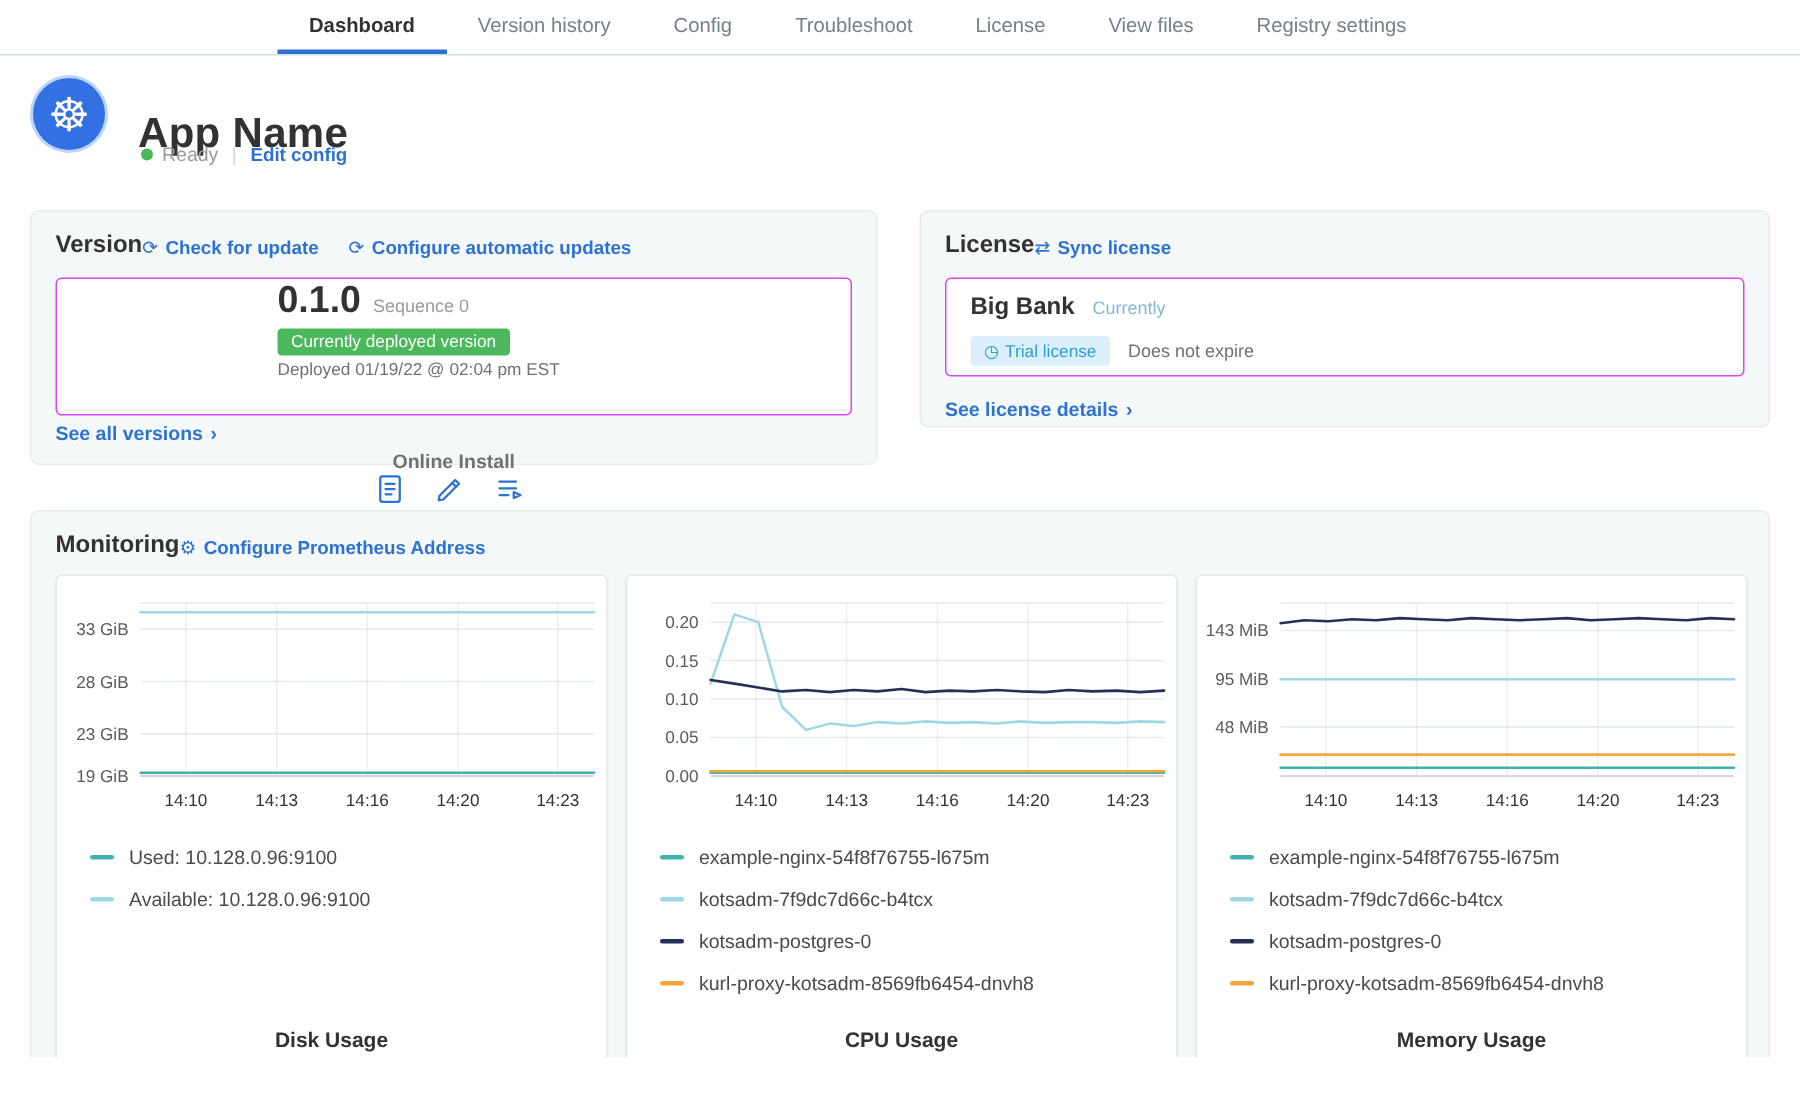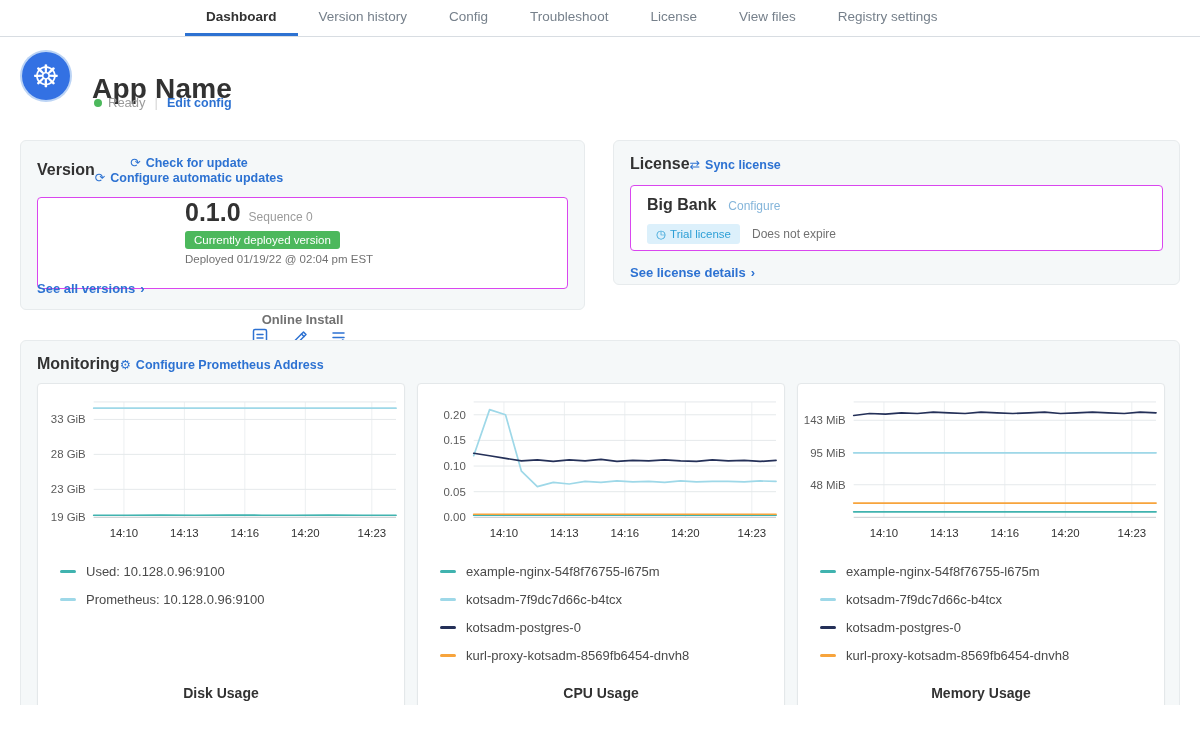--- a/index.html
+++ b/index.html
@@ -20,21 +20,21 @@
   .link{color:#2d72d2;font-weight:bold;font-size:12.5px;cursor:pointer;text-decoration:none;}
   .link .icon-inline{margin-right:5px;font-weight:normal;}
 
   
   .card{position:absolute;background:#f5f8f9;border:1px solid #e7ebed;border-radius:6px;box-sizing:border-box;padding:14px 16px;}
   .version-card{top:140px;left:20px;width:565px;height:170px;}
   .license-card{top:140px;left:613px;width:567px;height:145px;}
   .monitoring-card{top:340px;left:20px;width:1160px;height:390px;}
   .card-head{display:flex;justify-content:flex-start;align-items:center;}
   .card-title{font-size:16px;font-weight:bold;}
-  .head-links{display:flex;align-items:center;flex-direction:column;}
+  .head-links{display:flex;gap:20px;align-items:center;}
 
   .inner-card{background:#fff;border:1px solid #d946ef;border-radius:4px;box-sizing:border-box;flex-direction:column;}
   .version-inner{margin-top:12px;height:92px;display:flex;align-items:center;padding:0 16px;}
   .v-left{width:235px;}
   .v-row1{display:flex;align-items:baseline;}
   .version-number{font-size:25px;font-weight:bold;}
   .sequence{font-size:12px;color:#9b9b9b;margin-left:8px;}
   .badge-green{display:inline-block;background:#4cb85c;color:#fff;font-size:11.5px;padding:3px 9px;border-radius:3px;margin-top:4px;}
   .deployed{font-size:11.5px;color:#717171;margin-top:4px;}
   .install-type{flex:1;text-align:center;font-size:13px;color:#717171;font-weight:bold;margin-top:47px;}
@@ -135,21 +135,21 @@
   </section>
 
   <section class="card license-card">
     <div class="card-head">
       <div class="card-title">License</div>
       <a class="link"><span class="icon-inline">⇄</span><span>Sync license</span></a>
     </div>
     <div class="inner-card license-inner">
       <div class="l-row1">
         <span class="customer">Big Bank</span>
-        <span class="channel">Configure</span>
+        <span class="channel">Currently</span>
       </div>
       <div class="l-row2">
         <span class="badge-trial"><span class="icon-inline">◷</span><span>Trial license</span></span>
         <span class="expiry">Does not expire</span>
       </div>
     </div>
     <a class="link see-details"><span>See license details</span><span class="chev">›</span></a>
   </section>
 
   <section class="card monitoring-card">
@@ -185,21 +185,21 @@
             <text x="335.68" y="146" text-anchor="middle" font-size="11.5" fill="#323232">14:23</text>
           </svg>
         </div>
       <ul class="legend">
           <li>
             <span class="swatch" style="background: rgb(64, 179, 175);"></span>
             <span>Used: 10.128.0.96:9100</span>
           </li>
           <li>
             <span class="swatch" style="background: rgb(158, 216, 232);"></span>
-            <span>Prometheus: 10.128.0.96:9100</span>
+            <span>Available: 10.128.0.96:9100</span>
           </li>
         </ul>
       <div class="chart-title">Disk Usage</div>
     </div>
 
     <div class="chart-card" style="left:396px;">
       <div class="chart-plot">
           <svg width="100%" viewBox="0 0 368 158" xmlns="http://www.w3.org/2000/svg">
             <line x1="86.4" y1="10" x2="86.4" y2="126" stroke="#eceff1" stroke-width="1"></line>
             <line x1="147.2" y1="10" x2="147.2" y2="126" stroke="#eceff1" stroke-width="1"></line>

